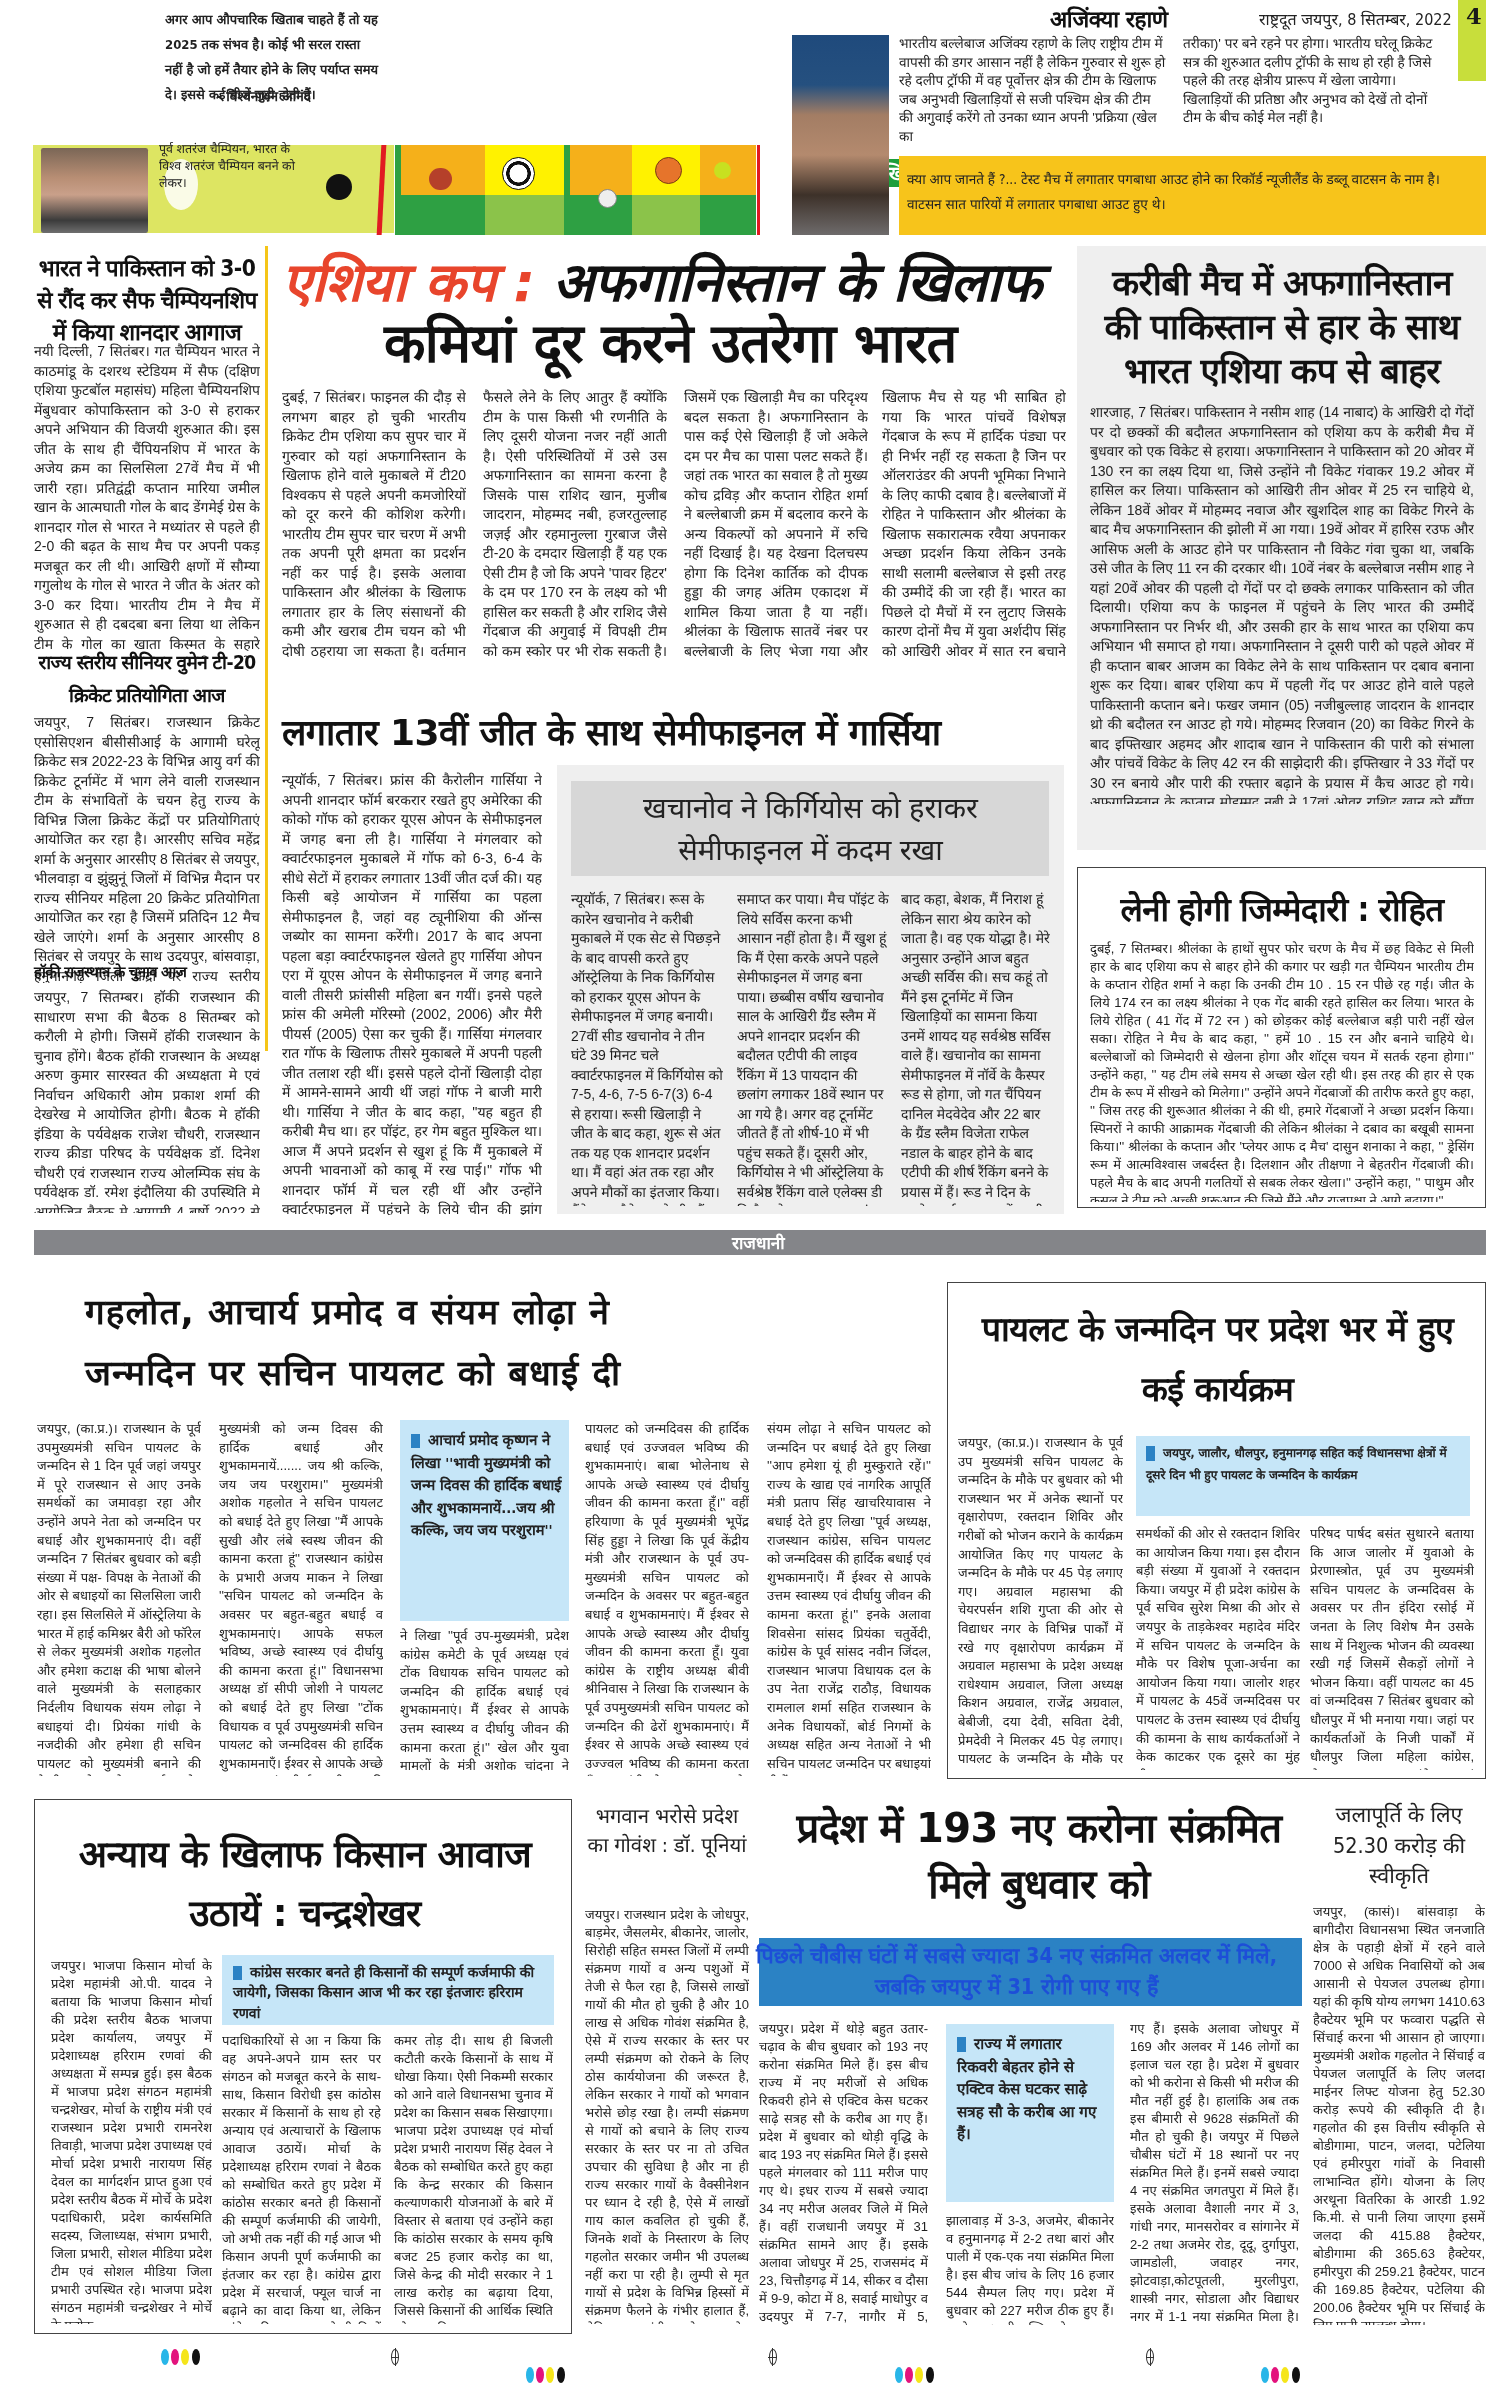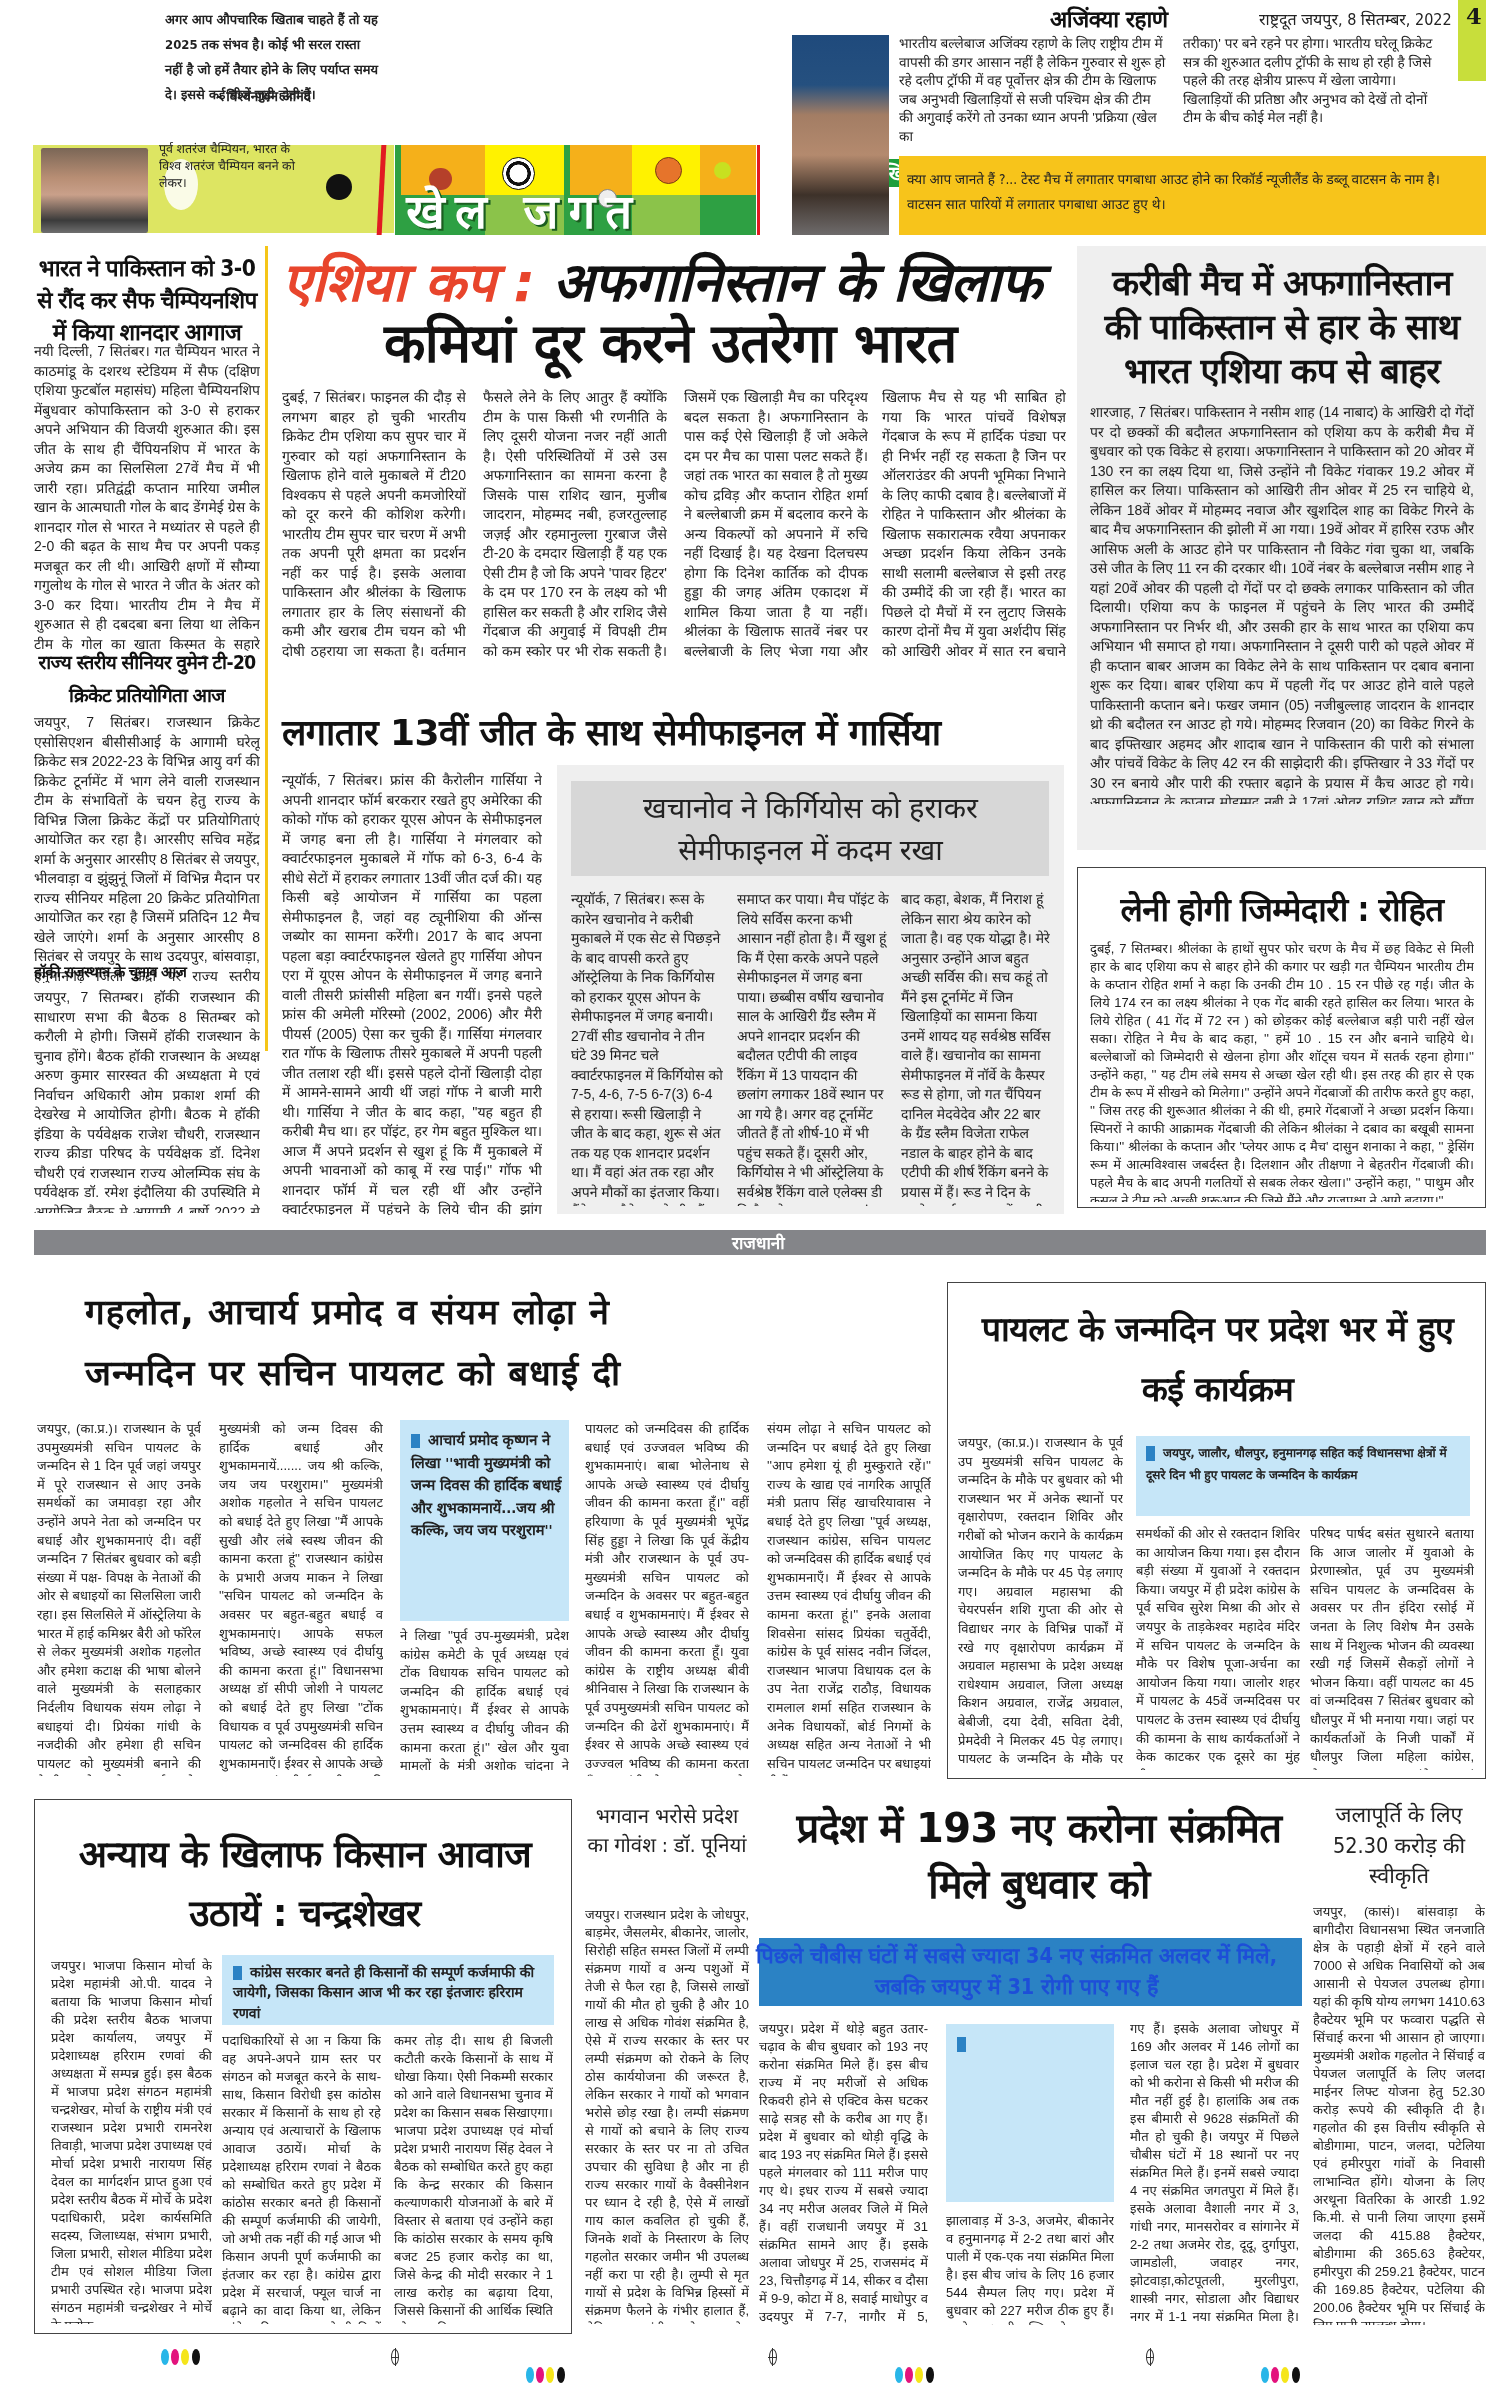--- a/index.html
+++ b/index.html
@@ -59,21 +59,20 @@
   <div class="khel-stripe" style="left:175px;width:62px;background:#f5b01a;height:55%;"></div>
   <div class="khel-stripe" style="left:237px;width:68px;background:#fff200;height:55%;"></div>
   <div class="khel-stripe" style="left:305px;width:56px;background:#f5b01a;height:55%;"></div>
   <div class="khel-stripe" style="left:90px;width:79px;top:55%;background:#8bc34a;height:45%;"></div>
   <div class="khel-stripe" style="left:237px;width:68px;top:55%;background:#8bc34a;height:45%;"></div>
   <div class="sport-icon" style="left:34px;top:22.6px;width:22.6px;height:22.6px;background:#b5402a;"></div>
   <div class="sport-icon" style="left:107px;top:12.4px;width:33px;height:33px;background:radial-gradient(circle at 50% 50%, #fff 40%, #111 42%, #111 55%, #fff 57%);border:1.1px solid #111;"></div>
   <div class="sport-icon" style="left:203px;top:44px;width:19px;height:19px;background:#eee;border:1.1px solid #888;"></div>
   <div class="sport-icon" style="left:260px;top:12.4px;width:27px;height:27px;background:#e6742b;border:1.1px solid #7a3b10;"></div>
   <div class="sport-icon" style="left:319px;top:17px;width:17px;height:17px;background:#c8e020;"></div>
-  <div class="abs khel-title" style="left:11.3px;top:33px;font-size:47px;letter-spacing:10.2px;">खेल जगत</div>
 </div>
 
 <div class="abs" style="left:757px;top:145px;width:3.4px;height:90px;background:#e11b22;"></div>
 
 <div class="abs aaj-badge" style="left:802px;top:159px;font-size:19px;padding:1.1px 5.6px;">
   <span>आज</span>
   <span class="aaj-mid">का</span>
   <span>खिलाड़ी</span>
   <span style="color:#f5e51b;">▶</span>
 </div>
@@ -165,21 +164,21 @@
 
 <div class="abs" style="left:585px;top:1802px;width:164px;font-size:20.3px;line-height:29px;text-align:center;color:#222;">भगवान भरोसे प्रदेश का गोवंश : डॉ. पूनियां</div>
 <div class="abs body-text" style="left:585px;top:1906px;width:164px;height:418px;overflow:hidden;font-size:13px;line-height:18px;">जयपुर। राजस्थान प्रदेश के जोधपुर, बाड़मेर, जैसलमेर, बीकानेर, जालोर, सिरोही सहित समस्त जिलों में लम्पी संक्रमण गायों व अन्य पशुओं में तेजी से फैल रहा है, जिससे लाखों गायों की मौत हो चुकी है और 10 लाख से अधिक गोवंश संक्रमित है, ऐसे में राज्य सरकार के स्तर पर लम्पी संक्रमण को रोकने के लिए ठोस कार्ययोजना की जरूरत है, लेकिन सरकार ने गायों को भगवान भरोसे छोड़ रखा है। लम्पी संक्रमण से गायों को बचाने के लिए राज्य सरकार के स्तर पर ना तो उचित उपचार की सुविधा है और ना ही राज्य सरकार गायों के वैक्सीनेशन पर ध्यान दे रही है, ऐसे में लाखों गाय काल कवलित हो चुकी हैं, जिनके शवों के निस्तारण के लिए गहलोत सरकार जमीन भी उपलब्ध नहीं करा पा रही है। लुम्पी से मृत गायों से प्रदेश के विभिन्न हिस्सों में संक्रमण फैलने के गंभीर हालात हैं, लेकिन मुख्यमंत्री अशोक गहलोत प्रदेश के गोवंश को बचाने के लिए दवाई, वैक्सीनेशन और इलाज उपलब्ध कराने के प्रति संवेदनहीन बने हुए हैं।</div>
 
 <div class="abs hl" style="left:768px;top:1800px;width:542px;font-size:40px;text-align:center;line-height:56px;">प्रदेश में 193 नए करोना संक्रमित मिले बुधवार को</div>
 <div class="abs blue-banner" style="left:759px;top:1938px;width:543px;height:68px;"></div>
 <div class="abs" style="left:754px;top:1941px;width:525px;font-size:21.5px;line-height:30.5px;text-align:center;color:#1d4ed8;font-weight:bold;">पिछले चौबीस घंटों में सबसे ज्यादा 34 नए संक्रमित अलवर में मिले, जबकि जयपुर में 31 रोगी पाए गए हैं</div>
 <div class="abs body-text" style="left:759px;top:2020px;width:169px;height:305px;overflow:hidden;font-size:13px;line-height:18px;">जयपुर। प्रदेश में थोड़े बहुत उतार-चढ़ाव के बीच बुधवार को 193 नए करोना संक्रमित मिले हैं। इस बीच राज्य में नए मरीजों से अधिक रिकवरी होने से एक्टिव केस घटकर साढ़े सत्रह सौ के करीब आ गए हैं। प्रदेश में बुधवार को थोड़ी वृद्धि के बाद 193 नए संक्रमित मिले हैं। इससे पहले मंगलवार को 111 मरीज पाए गए थे। इधर राज्य में सबसे ज्यादा 34 नए मरीज अलवर जिले में मिले हैं। वहीं राजधानी जयपुर में 31 संक्रमित सामने आए हैं। इसके अलावा जोधपुर में 25, राजसमंद में 23, चित्तौड़गढ़ में 14, सीकर व दौसा में 9-9, कोटा में 8, सवाई माधोपुर व उदयपुर में 7-7, नागौर में 5, जैसलमेर में 4, भरतपुर, प्रतापगढ़ व</div>
 <div class="abs blue-box" style="left:946px;top:2024px;width:168px;height:178px;"></div>
 <div class="abs" style="left:957px;top:2033px;width:149px;font-size:15.2px;line-height:22.6px;font-weight:bold;color:#222;">
-  <span class="bullet-sq"></span>
+  <span class="bullet-sq"></span><span>राज्य में लगातार रिकवरी बेहतर होने से एक्टिव केस घटकर साढ़े सत्रह सौ के करीब आ गए हैं।</span>
 </div>
 <div class="abs body-text" style="left:946px;top:2212px;width:168px;height:113px;overflow:hidden;font-size:13px;line-height:18px;">झालावाड़ में 3-3, अजमेर, बीकानेर व हनुमानगढ़ में 2-2 तथा बारां और पाली में एक-एक नया संक्रमित मिला है। इस बीच जांच के लिए 16 हजार 544 सैम्पल लिए गए। प्रदेश में बुधवार को 227 मरीज ठीक हुए हैं। इसके साथ ही एक्टिव केस घटकर 1755 रह गए हैं। जयपुर में पिछले चौबीस घंटों में 47 मरीजों के रिकवर होने से 505 एक्टिव केस रह</div>
 <div class="abs body-text" style="left:1130px;top:2020px;width:169px;height:305px;overflow:hidden;font-size:13px;line-height:18px;">गए हैं। इसके अलावा जोधपुर में 169 और अलवर में 146 लोगों का इलाज चल रहा है। प्रदेश में बुधवार को भी करोना से किसी भी मरीज की मौत नहीं हुई है। हालांकि अब तक इस बीमारी से 9628 संक्रमितों की मौत हो चुकी है। जयपुर में पिछले चौबीस घंटों में 18 स्थानों पर नए संक्रमित मिले हैं। इनमें सबसे ज्यादा 4 नए संक्रमित जगतपुरा में मिले हैं। इसके अलावा वैशाली नगर में 3, गांधी नगर, मानसरोवर व सांगानेर में 2-2 तथा अजमेर रोड, दूदू, दुर्गापुरा, जामडोली, जवाहर नगर, झोटवाड़ा,कोटपूतली, मुरलीपुरा, शास्त्री नगर, सोडाला और विद्याधर नगर में 1-1 नया संक्रमित मिला है। वहीं 4 संक्रमितों का पता गलत मिला है।</div>
 
 <div class="abs" style="left:1313px;top:1800px;width:172px;font-size:21.5px;line-height:30.5px;text-align:center;color:#222;">जलापूर्ति के लिए 52.30 करोड़ की स्वीकृति</div>
 <div class="abs body-text" style="left:1313px;top:1903px;width:172px;height:422px;overflow:hidden;font-size:13px;line-height:18px;">जयपुर, (कासं)। बांसवाड़ा के बागीदौरा विधानसभा स्थित जनजाति क्षेत्र के पहाड़ी क्षेत्रों में रहने वाले 7000 से अधिक निवासियों को अब आसानी से पेयजल उपलब्ध होगा। यहां की कृषि योग्य लगभग 1410.63 हैक्टेयर भूमि पर फव्वारा पद्धति से सिंचाई करना भी आसान हो जाएगा। मुख्यमंत्री अशोक गहलोत ने सिंचाई व पेयजल जलापूर्ति के लिए जलदा माईनर लिफ्ट योजना हेतु 52.30 करोड़ रूपये की स्वीकृति दी है। गहलोत की इस वित्तीय स्वीकृति से बोडीगामा, पाटन, जलदा, पटेलिया एवं हमीरपुरा गांवों के निवासी लाभान्वित होंगे। योजना के लिए अरथूना वितरिका के आरडी 1.92 कि.मी. से पानी लिया जाएगा इसमें जलदा की 415.88 हैक्टेयर, बोडीगामा की 365.63 हैक्टेयर, हमीरपुरा की 259.21 हैक्टेयर, पाटन की 169.85 हैक्टेयर, पटेलिया की 200.06 हैक्टेयर भूमि पर सिंचाई के लिए पानी उपलब्ध होगा।</div>
 
 <div class="abs" style="left:0;top:2349px;width:1512px;height:22.6px;">
   <div class="abs" style="left:160px;">
     <span class="reg-mark" style="background:#29b6e8;"></span><span class="reg-mark" style="background:#e3137d;"></span><span class="reg-mark" style="background:#f5e51b;"></span><span class="reg-mark" style="background:#111;"></span>

